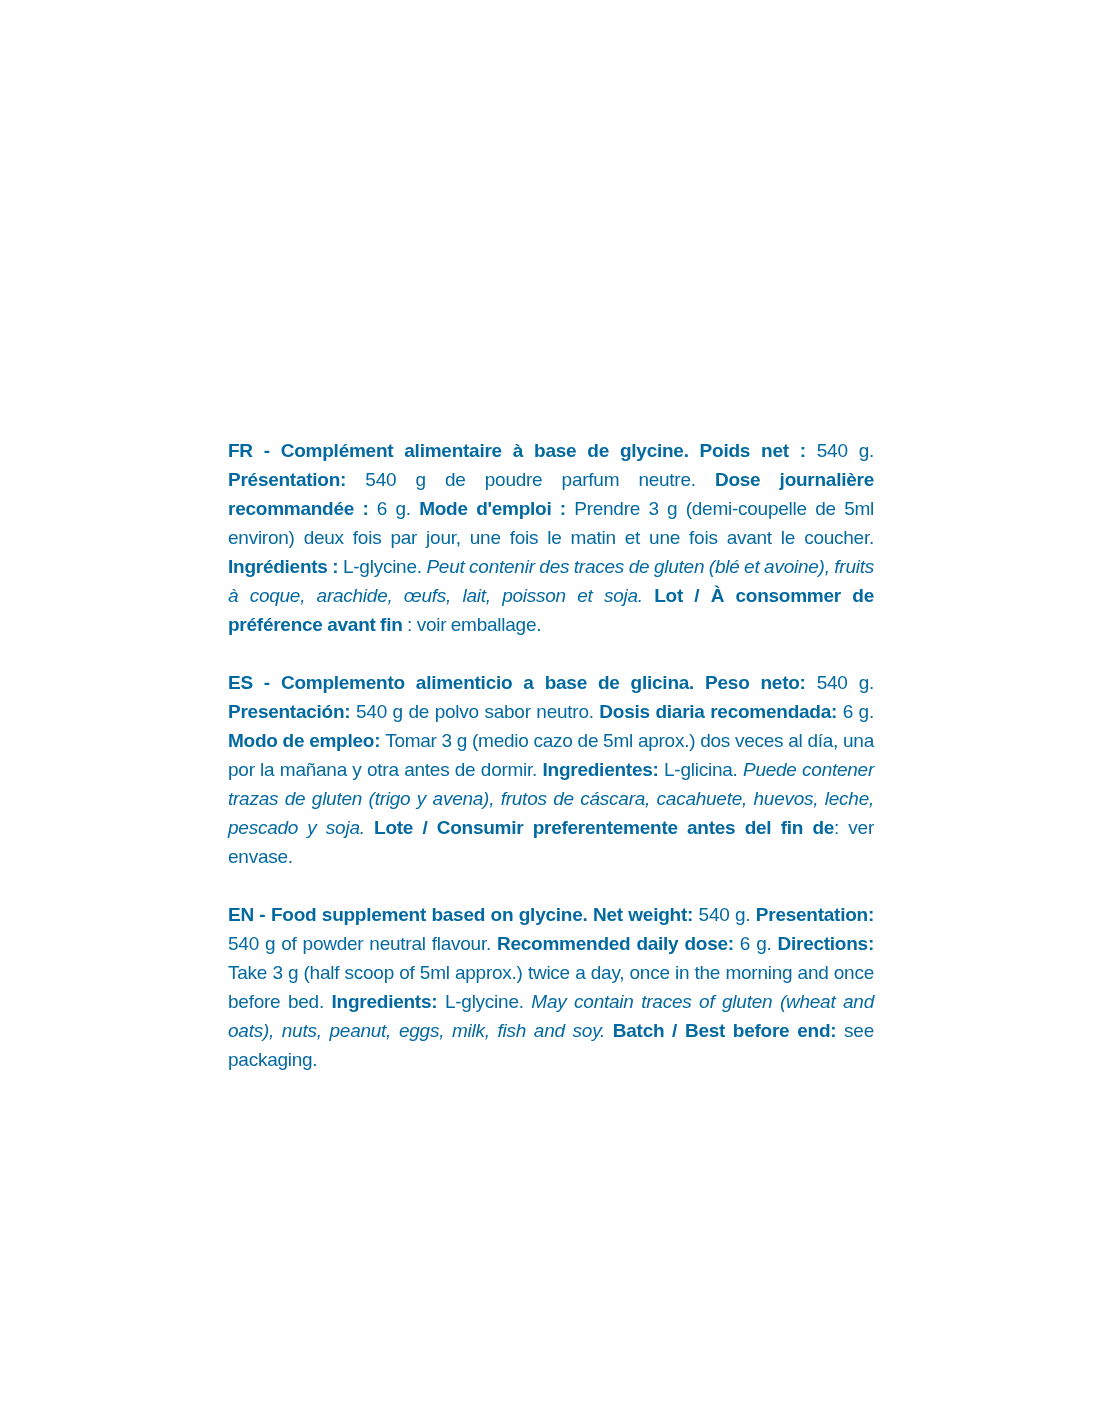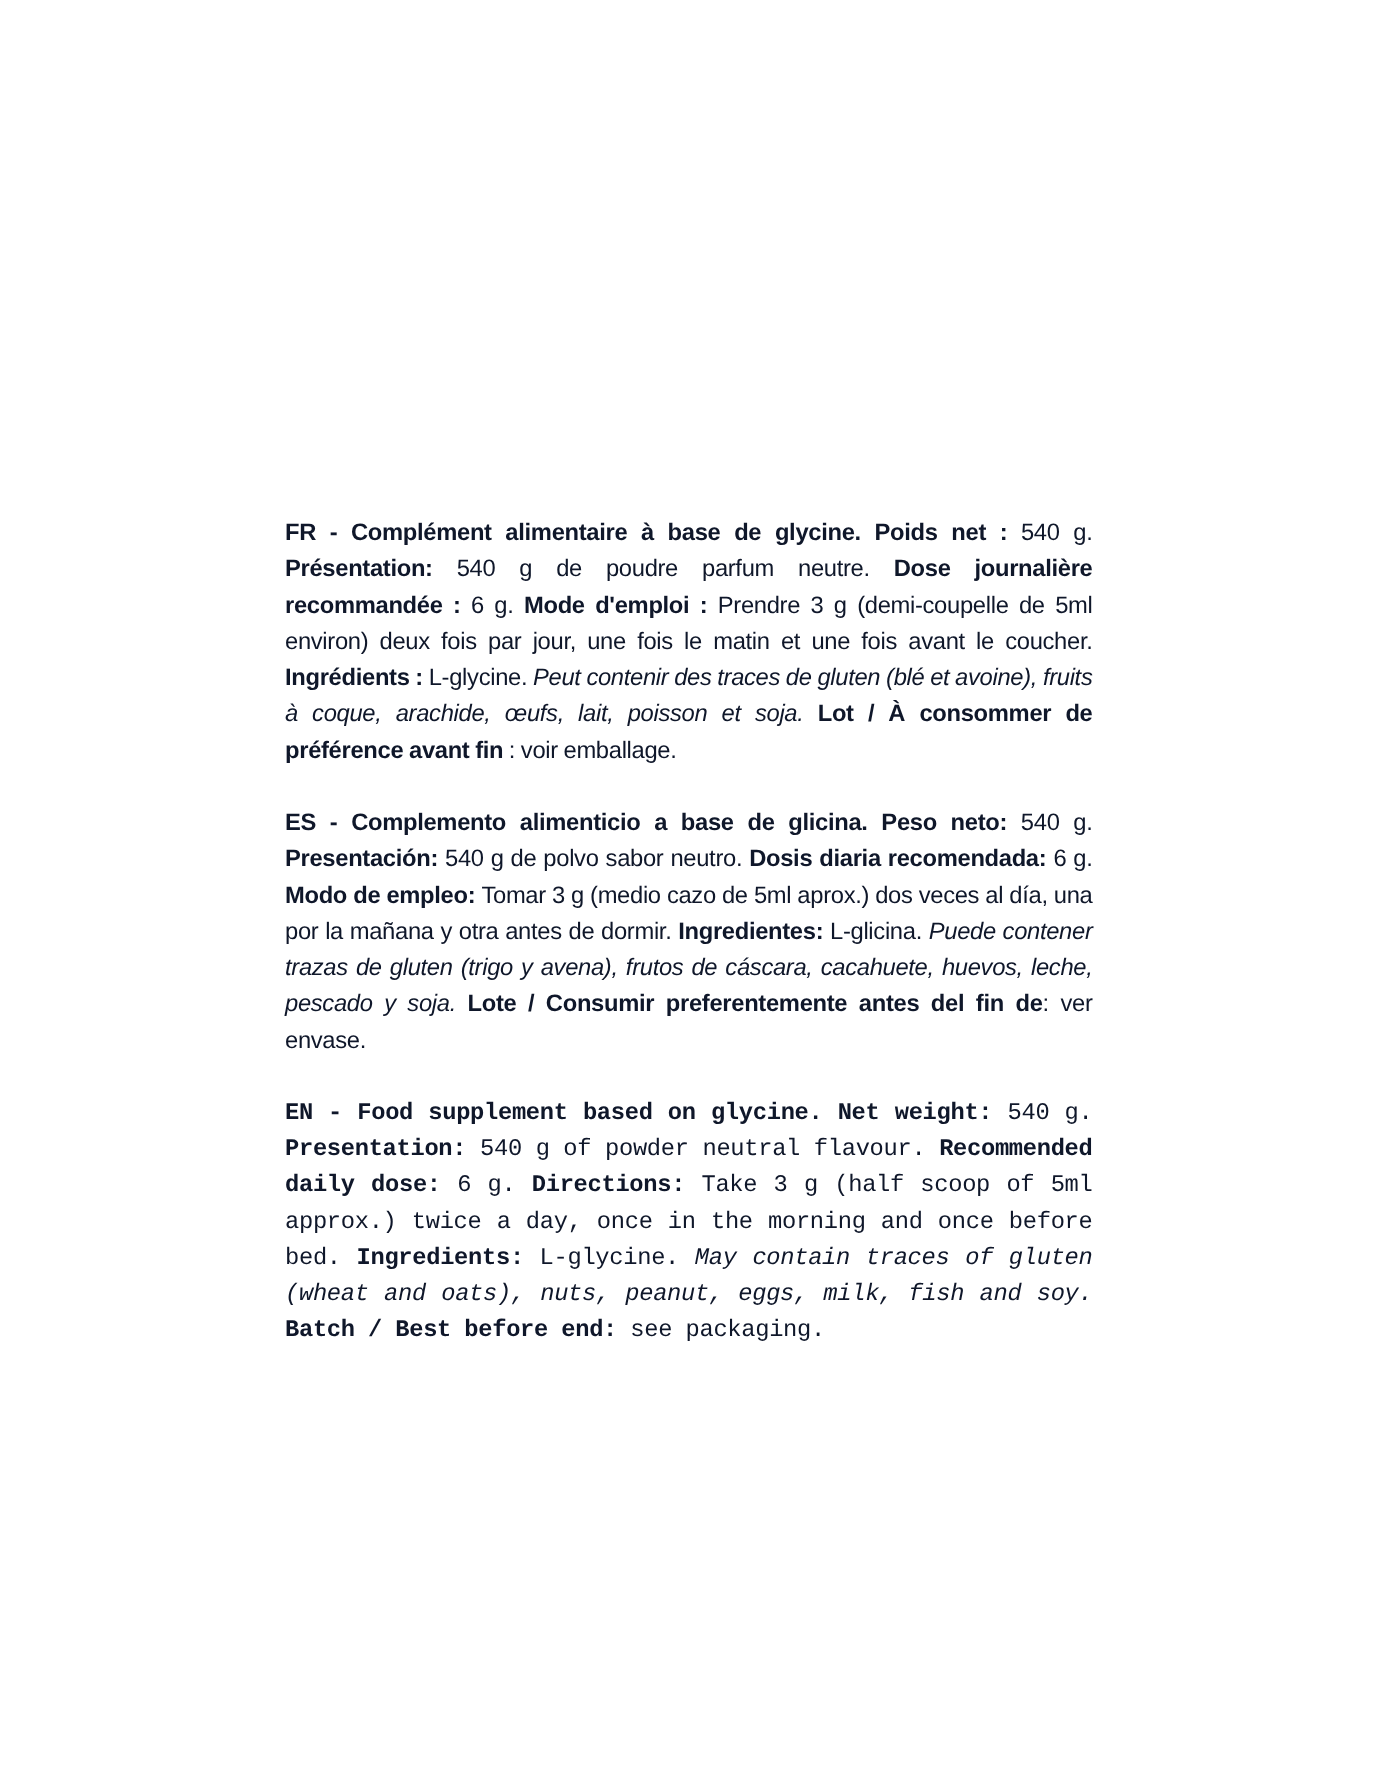--- a/index.html
+++ b/index.html
@@ -22,29 +22,28 @@
   .label-paragraph {
     margin: 0 0 29px 0;
     font-size: 19px;
     line-height: 29px;
     text-align: justify;
     letter-spacing: -0.25px;
     word-spacing: -0.5px;
   }
   .label-paragraph:last-child {
     margin-bottom: 0;
-    font-family: Liberation Mono, monospace;
   }
   .seg { white-space: pre-wrap; }
   .seg-bold   { font-weight: bold; }
   .seg-italic { font-style: italic; }
   .seg-normal { font-weight: normal; font-style: normal; }
 </style>
 </head>
 <body style="background: rgb(255, 255, 255);">
 
 <main>
-  <section class="label-text-block" style="color: #0f172a;">
+  <section class="label-text-block" style="color: #0369a1; margin-top: 24px;">
     <p class="label-paragraph"><span class="seg seg-bold">FR - Complément alimentaire à base de glycine. Poids net : </span><span class="seg seg-normal">540 g. </span><span class="seg seg-bold">Présentation: </span><span class="seg seg-normal">540 g de poudre parfum neutre. </span><span class="seg seg-bold">Dose journalière recommandée : </span><span class="seg seg-normal">6 g. </span><span class="seg seg-bold">Mode d'emploi : </span><span class="seg seg-normal">Prendre 3 g (demi-coupelle de 5ml environ) deux fois par jour, une fois le matin et une fois avant le coucher. </span><span class="seg seg-bold">Ingrédients : </span><span class="seg seg-normal">L-glycine. </span><span class="seg seg-italic">Peut contenir des traces de gluten (blé et avoine), fruits à coque, arachide, œufs, lait, poisson et soja. </span><span class="seg seg-bold">Lot / À consommer de préférence avant fin </span><span class="seg seg-normal">: voir emballage.</span></p>
     <p class="label-paragraph"><span class="seg seg-bold">ES - Complemento alimenticio a base de glicina. Peso neto: </span><span class="seg seg-normal">540 g. </span><span class="seg seg-bold">Presentación: </span><span class="seg seg-normal">540 g de polvo sabor neutro. </span><span class="seg seg-bold">Dosis diaria recomendada: </span><span class="seg seg-normal">6 g. </span><span class="seg seg-bold">Modo de empleo: </span><span class="seg seg-normal">Tomar 3 g (medio cazo de 5ml aprox.) dos veces al día, una por la mañana y otra antes de dormir. </span><span class="seg seg-bold">Ingredientes: </span><span class="seg seg-normal">L-glicina. </span><span class="seg seg-italic">Puede contener trazas de gluten (trigo y avena), frutos de cáscara, cacahuete, huevos, leche, pescado y soja. </span><span class="seg seg-bold">Lote / Consumir preferentemente antes del fin de</span><span class="seg seg-normal">: ver envase.</span></p>
     <p class="label-paragraph"><span class="seg seg-bold">EN - Food supplement based on glycine. Net weight: </span><span class="seg seg-normal">540 g. </span><span class="seg seg-bold">Presentation: </span><span class="seg seg-normal">540 g of powder neutral flavour. </span><span class="seg seg-bold">Recommended daily dose: </span><span class="seg seg-normal">6 g. </span><span class="seg seg-bold">Directions: </span><span class="seg seg-normal">Take 3 g (half scoop of 5ml approx.) twice a day, once in the morning and once before bed. </span><span class="seg seg-bold">Ingredients: </span><span class="seg seg-normal">L-glycine. </span><span class="seg seg-italic">May contain traces of gluten (wheat and oats), nuts, peanut, eggs, milk, fish and soy. </span><span class="seg seg-bold">Batch / Best before end: </span><span class="seg seg-normal">see packaging.</span></p>
   </section>
 </main>
 
 </body></html>

